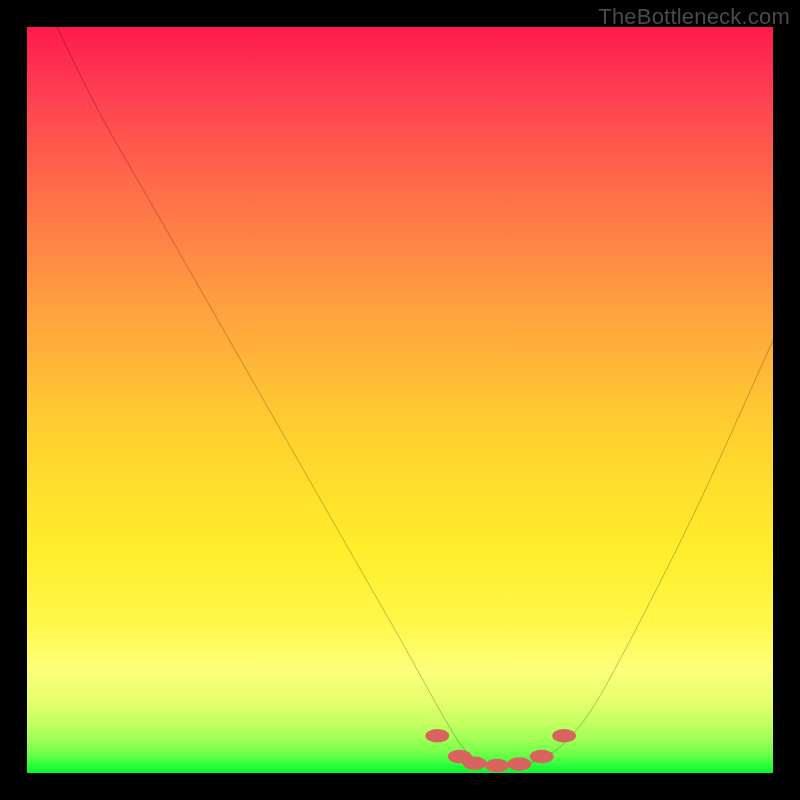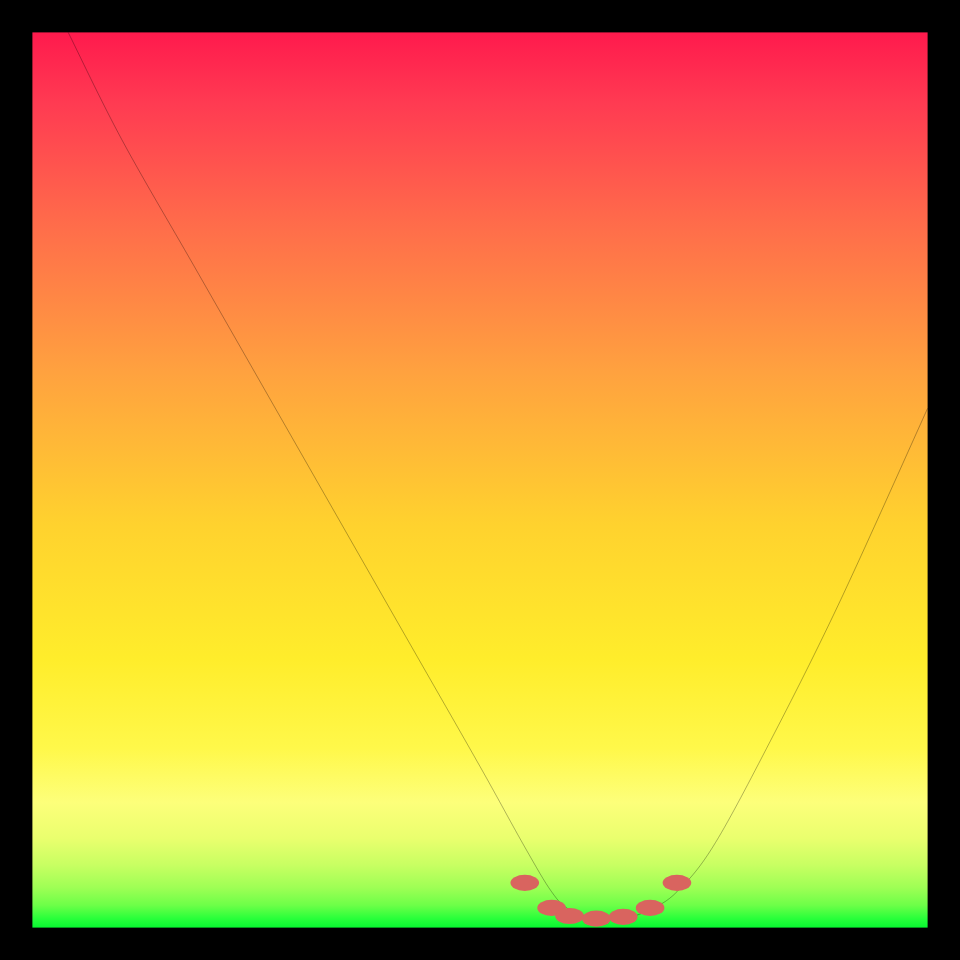--- a/index.html
+++ b/index.html
@@ -61,20 +61,21 @@
     width: 746px;
     height: 746px;
     overflow: visible;
   }
 </style>
 </head>
 <body>
 
 <div class="frame">
 
+  <div class="watermark">TheBottleneck.com</div>
 
   <div class="plot">
     <svg class="curve" viewBox="0 0 100 100" preserveAspectRatio="none">
       <path id="curve-path" fill="none" stroke="#000000" stroke-width="0.25" vector-effect="non-scaling-stroke" d="M 4 0 C 5 2, 7.666666666666666 7.666666666666667, 10 12 C 12.333333333333334 16.333333333333332, 15.333333333333334 21.333333333333332, 18 26 C 20.666666666666668 30.666666666666668, 23.333333333333332 35.333333333333336, 26 40 C 28.666666666666668 44.666666666666664, 31.333333333333332 49.333333333333336, 34 54 C 36.666666666666664 58.666666666666664, 39.333333333333336 63.333333333333336, 42 68 C 44.666666666666664 72.66666666666667, 47.833333333333336 78.16666666666667, 50 82 C 52.166666666666664 85.83333333333333, 53.666666666666664 88.66666666666667, 55 91 C 56.333333333333336 93.33333333333333, 57.166666666666664 94.83333333333333, 58 96 C 58.833333333333336 97.16666666666667, 59.166666666666664 97.5, 60 98 C 60.833333333333336 98.5, 62 98.83333333333333, 63 99 C 64 99.16666666666667, 65 99.16666666666667, 66 99 C 67 98.83333333333333, 68 98.5, 69 98 C 70 97.5, 70.83333333333333 97.16666666666667, 72 96 C 73.16666666666667 94.83333333333333, 74.33333333333333 93.66666666666667, 76 91 C 77.66666666666667 88.33333333333333, 79.66666666666667 84.5, 82 80 C 84.33333333333333 75.5, 87 70.33333333333333, 90 64 C 93 57.666666666666664, 98.33333333333333 45.666666666666664, 100 42"></path>
       <g id="marker-group">
           <ellipse cx="55" cy="95" rx="1.6" ry="0.9" fill="#d9645f"></ellipse>
           <ellipse cx="58" cy="97.8" rx="1.6" ry="0.9" fill="#d9645f"></ellipse>
           <ellipse cx="60" cy="98.7" rx="1.6" ry="0.9" fill="#d9645f"></ellipse>
           <ellipse cx="63" cy="99" rx="1.6" ry="0.9" fill="#d9645f"></ellipse>
           <ellipse cx="66" cy="98.8" rx="1.6" ry="0.9" fill="#d9645f"></ellipse>

